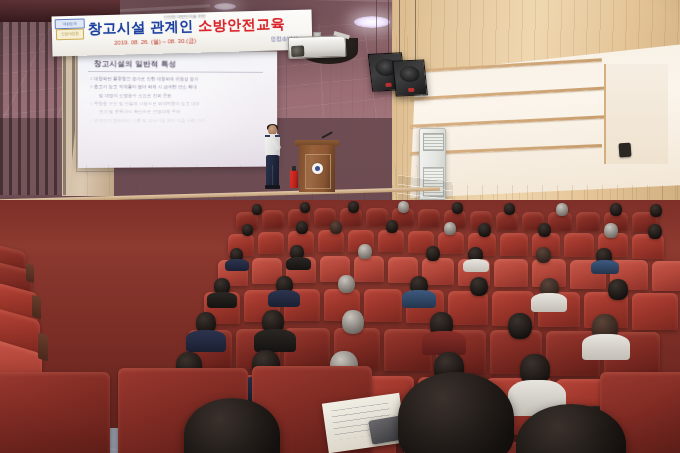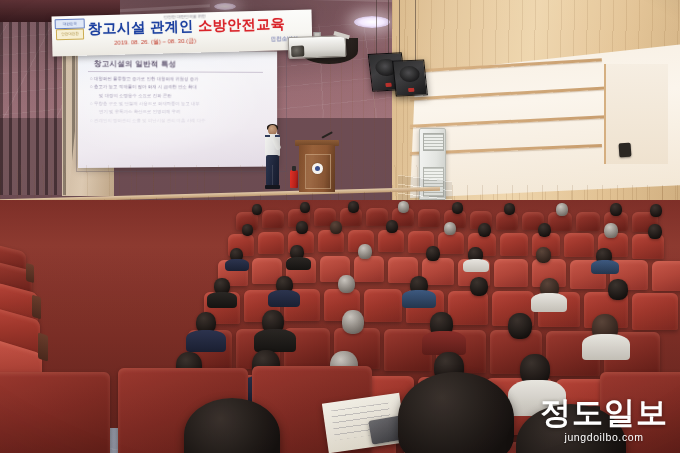--- a/index.html
+++ b/index.html
@@ -789,18 +789,14 @@
     <div class="doc-lines"></div>
   </div>
   <div class="fg-phone"></div>
   <div class="fg-head h-dark" style="left:398px;top:372px;width:116px;height:92px;border-radius:50% 50% 30% 30%;"></div>
   <div class="fg-head h-dark" style="left:516px;top:404px;width:110px;height:80px;border-radius:50% 50% 24% 24%;"></div>
   <div class="fg-head h-dark" style="left:184px;top:398px;width:96px;height:74px;border-radius:50% 50% 26% 26%;"></div>
 
   <div class="warmcast"></div>
   <div class="vignette"></div>
 
-  <div class="watermark">
-    <div class="wm-main">정도일보</div>
-    <div class="wm-sub">jungdoilbo.com</div>
-  </div>
 
 </div>
 
 </body></html>

